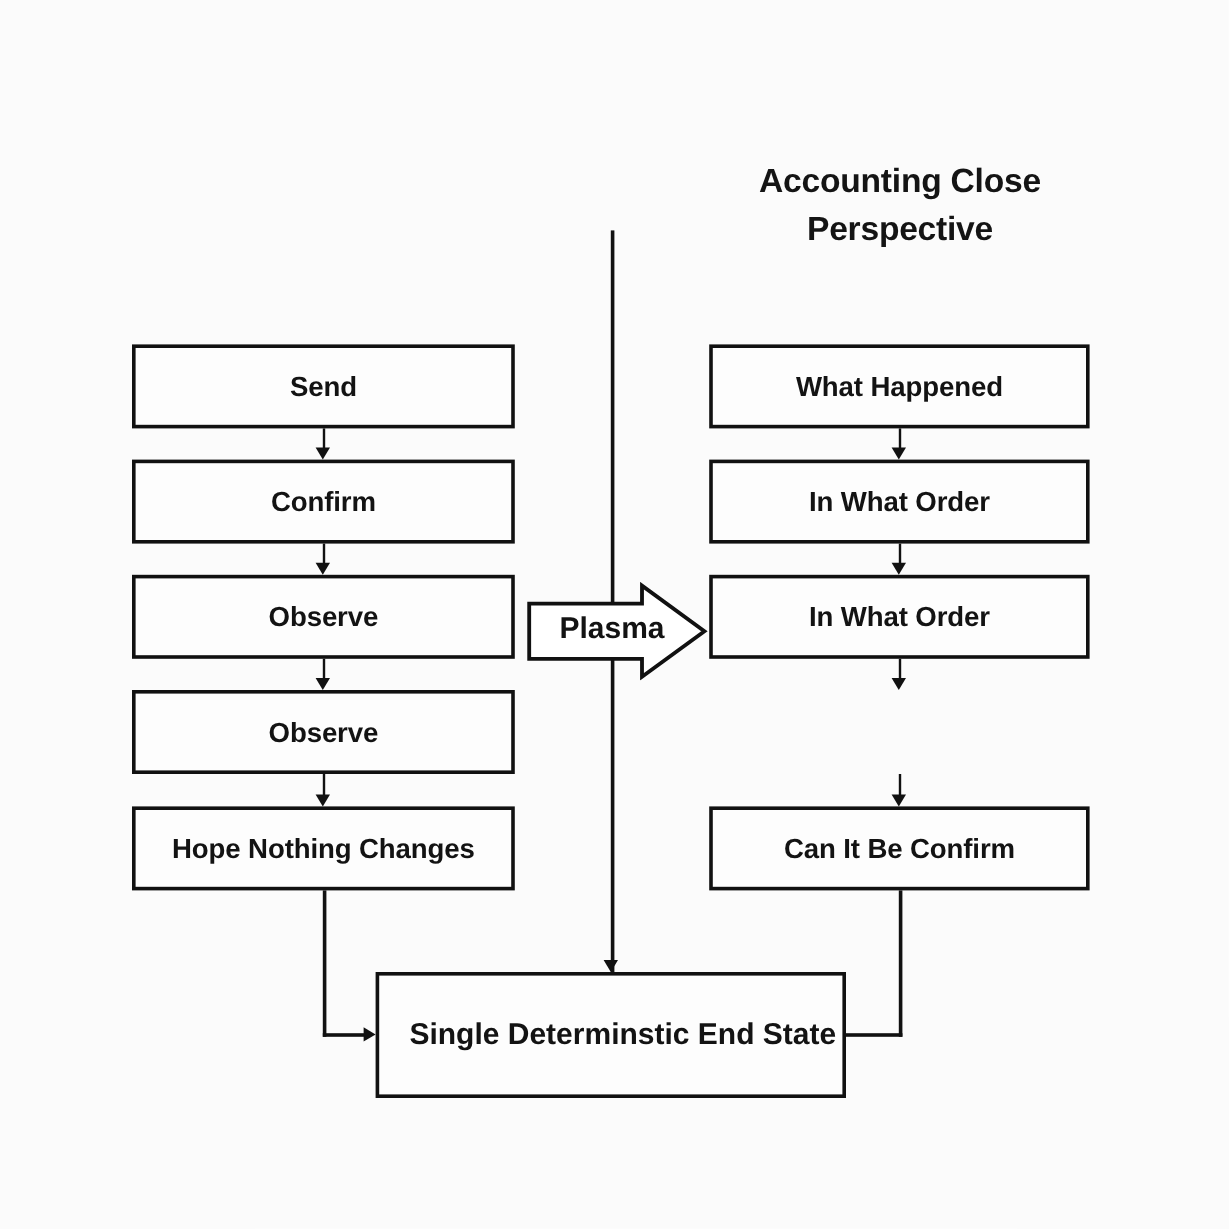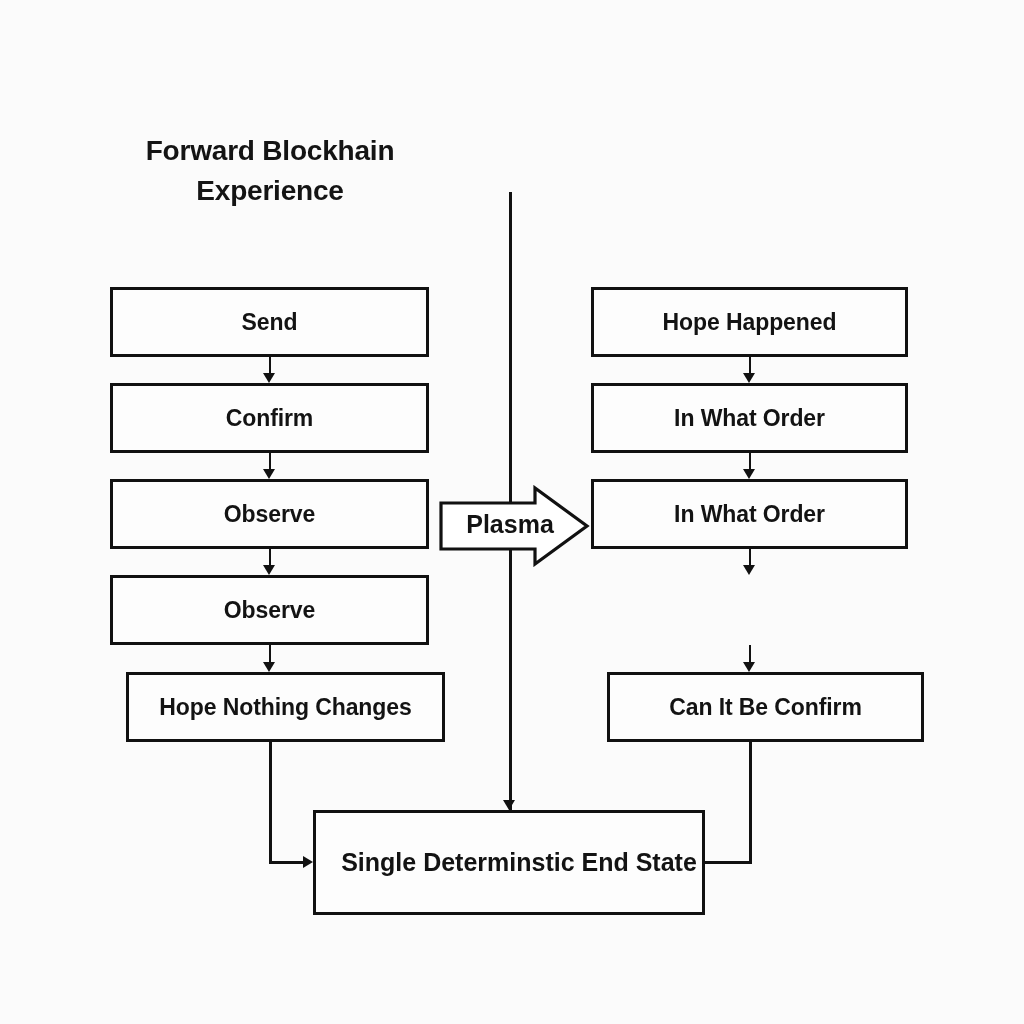--- a/index.html
+++ b/index.html
@@ -43,21 +43,21 @@
     letter-spacing: -0.1px;
     padding: 0 6px;
   }
   .node-box.left  { left: 110px; width: 319px; height: 70px; }
   .node-box.right { left: 591px; width: 317px; height: 70px; }
 
   .r0 { top: 287px; }
   .r1 { top: 383px; }
   .r2 { top: 479px; }
   .r3 { top: 575px; }
-  .r4 { top: 672px; margin-left: 16px; }
+  .r4 { top: 672px; }
 
   #end-state-box {
     position: absolute;
     box-sizing: border-box;
     left: 313px;
     top: 810px;
     width: 392px;
     height: 105px;
     border: 3px solid #111111;
     background: #fdfdfd;
@@ -132,22 +132,22 @@
     position: absolute;
     left: 503px;
     top: 800px;
   }
 </style>
 </head>
 <body>
 
 <div id="canvas">
 
-  <div id="heading-left" class="col-heading">Forward Blockhain Experience</div>
 
+  <div id="heading-right" class="col-heading">Accounting Close Perspective</div>
 
   <div id="divider-line"></div>
   <div id="divider-arrowhead" class="arrow-down"></div>
 
   <div class="node-box left r1">Confirm</div>
   <div class="node-box left r0">Send</div>
   <div class="node-box left r2">Observe</div>
   <div class="node-box left r3">Observe</div>
   <div class="node-box left r4">Hope Nothing Changes</div>
 
@@ -156,21 +156,21 @@
 
   <div class="v-line chain-stem" style="left:269px; top:453px; height:18px;"></div>
   <div class="arrow-down" style="left:263px; top:469px;"></div>
 
   <div class="v-line chain-stem" style="left:269px; top:549px; height:18px;"></div>
   <div class="arrow-down" style="left:263px; top:565px;"></div>
 
   <div class="v-line chain-stem" style="left:269px; top:645px; height:19px;"></div>
   <div class="arrow-down" style="left:263px; top:662px;"></div>
 
-  <div class="node-box right r0">Hope Happened</div>
+  <div class="node-box right r0">What Happened</div>
   <div class="node-box right r1">In What Order</div>
   <div class="node-box right r2">In What Order</div>
   <div class="node-box right r4">Can It Be Confirm</div>
 
   <div class="v-line chain-stem" style="left:749px; top:357px; height:18px;"></div>
   <div class="arrow-down" style="left:743px; top:373px;"></div>
 
   <div class="v-line chain-stem" style="left:749px; top:453px; height:18px;"></div>
   <div class="arrow-down" style="left:743px; top:469px;"></div>
 

